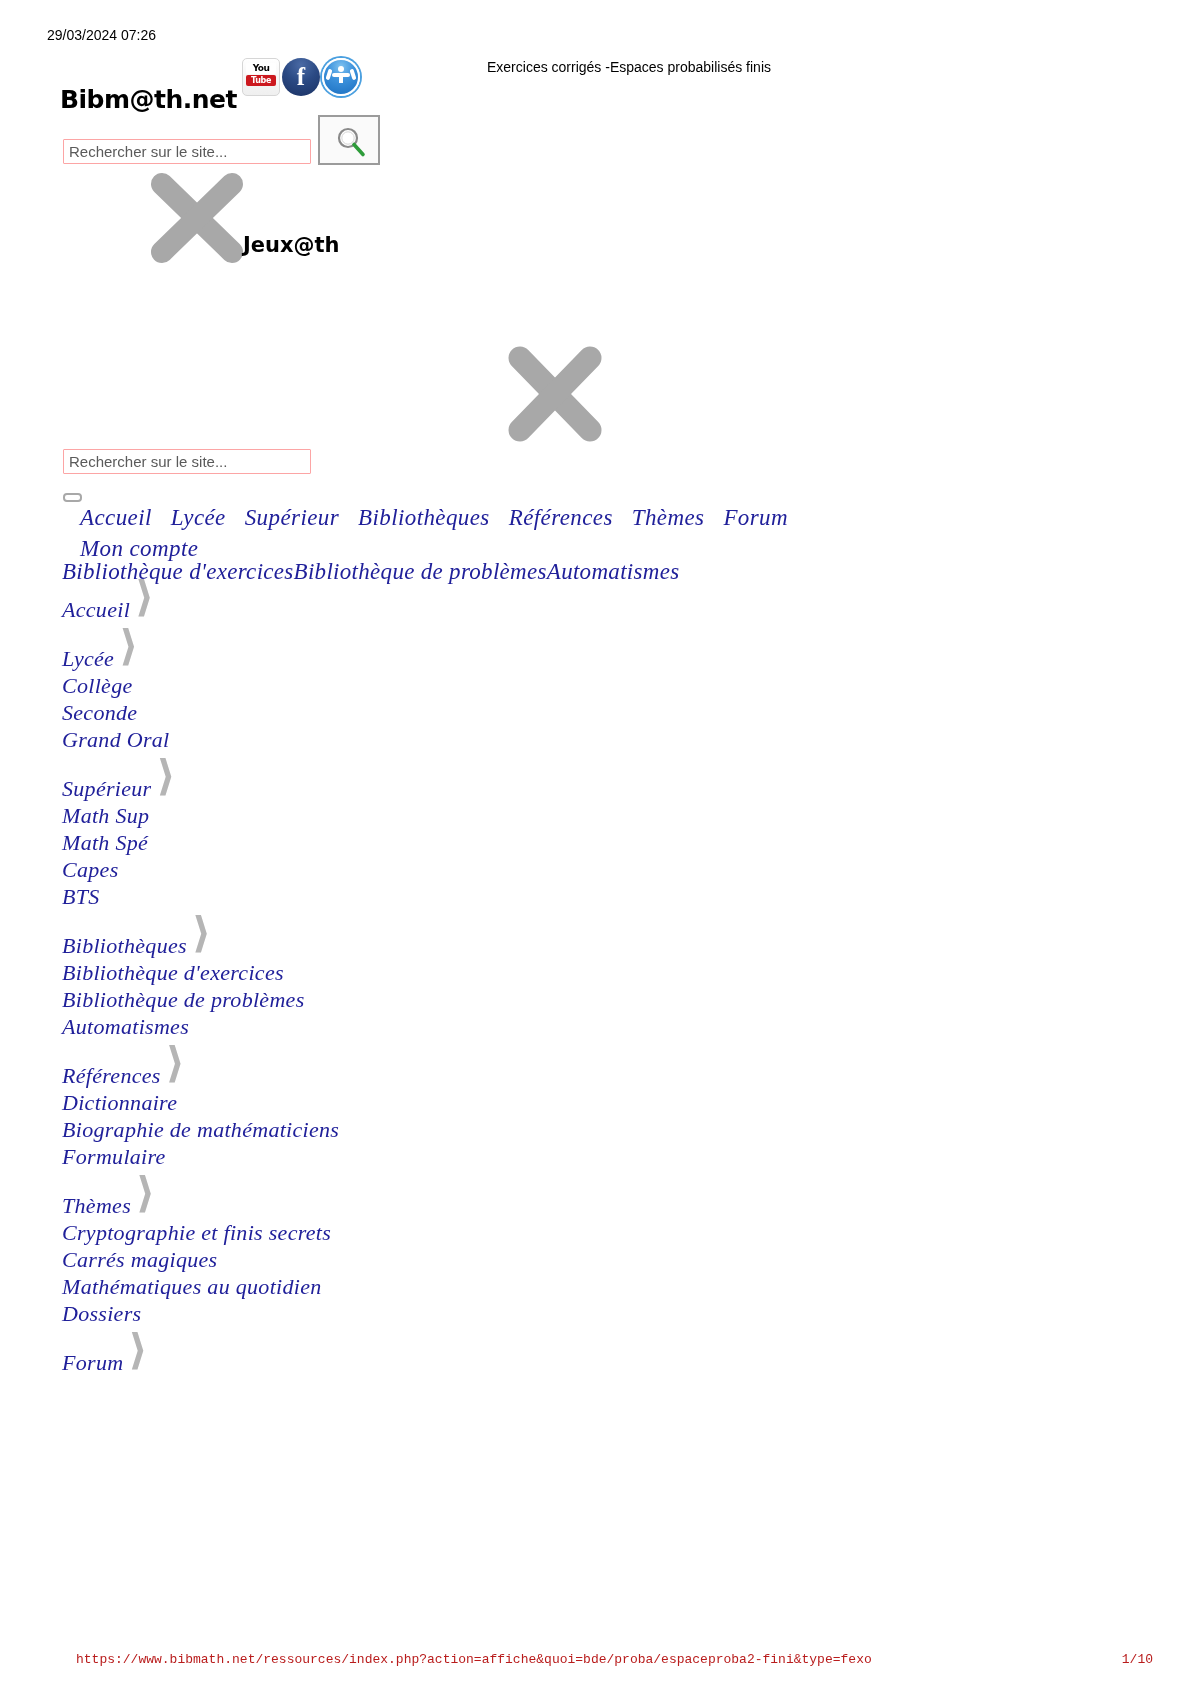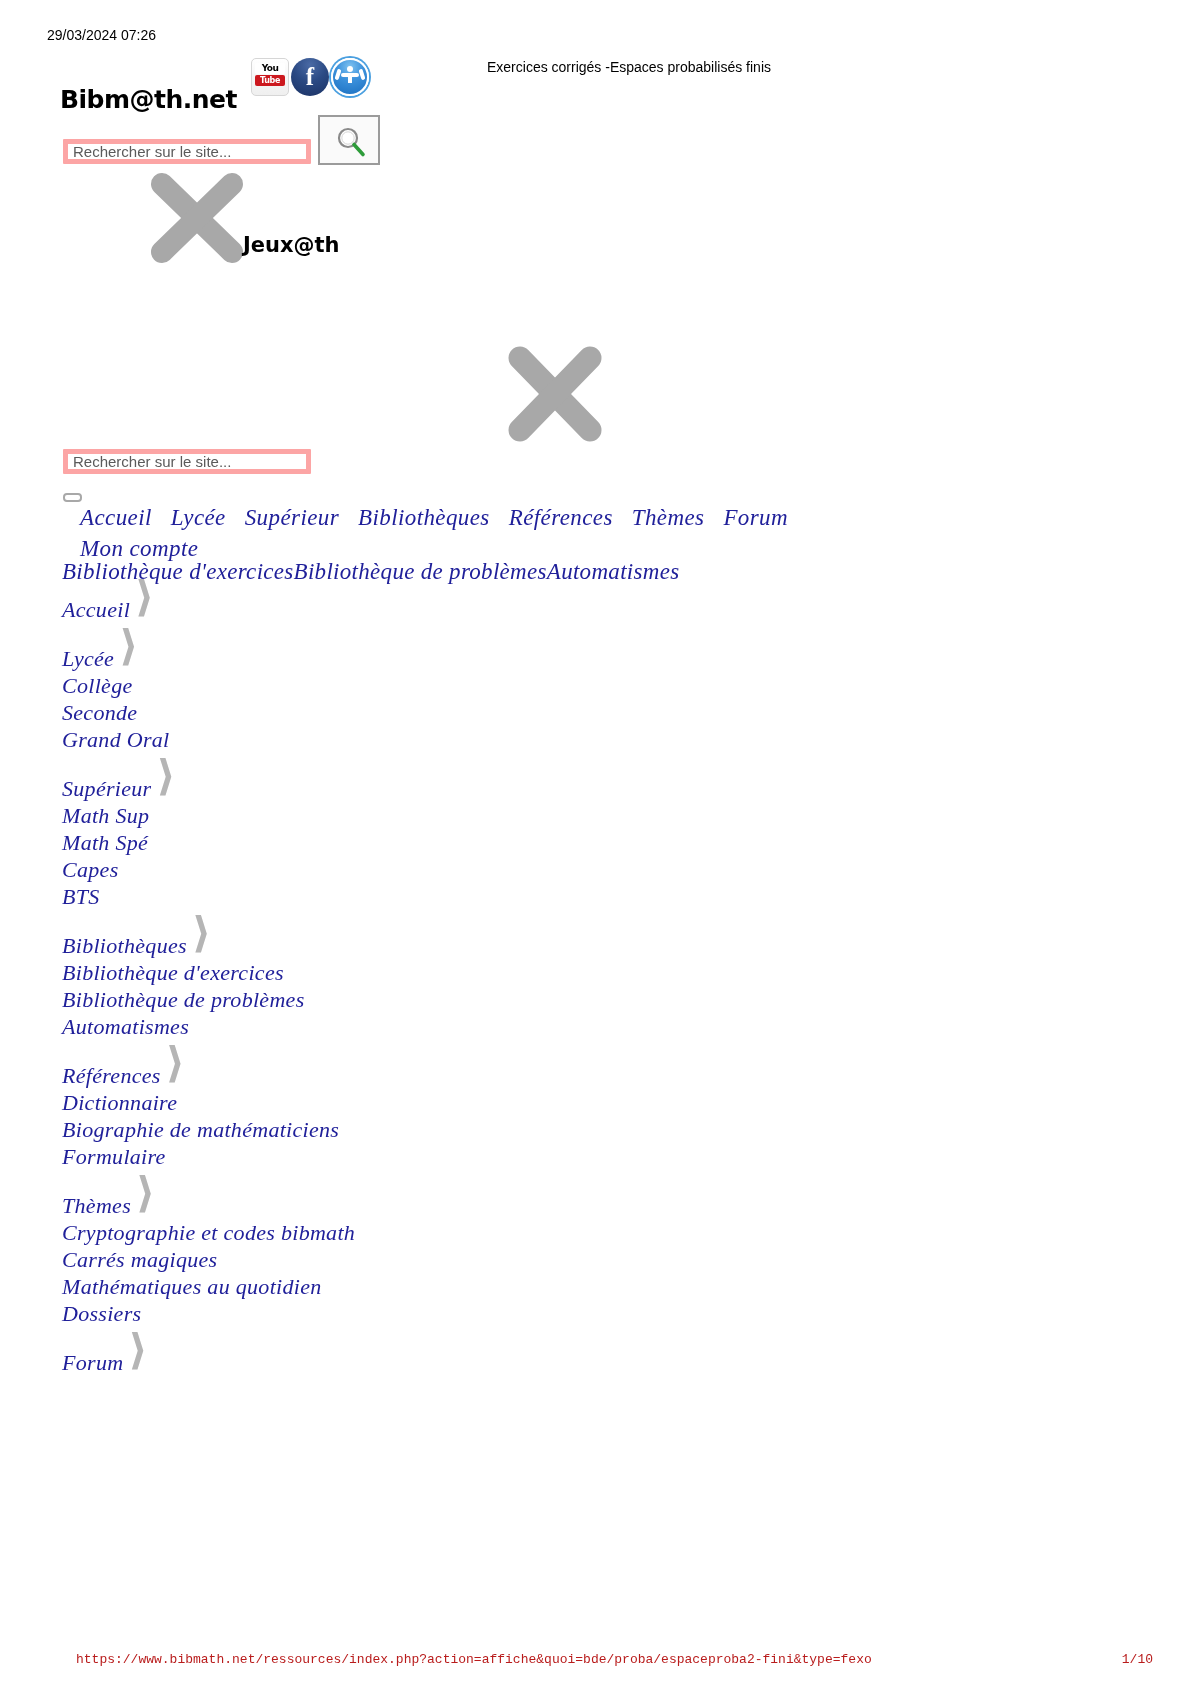--- a/index.html
+++ b/index.html
@@ -54,21 +54,21 @@
     font-size: 25px;
     letter-spacing: -0.5px;
     color: #000;
     line-height: 1;
     position: relative;
     top: 4px;
   }
   .social {
     display: flex;
     align-items: flex-start;
-    margin-left: 14px;
+    margin-left: 5px;
     position: relative;
     top: -12px;
   }
   .soc {
     width: 38px;
     height: 38px;
     margin-right: 2px;
     position: relative;
     display: inline-block;
   }
@@ -171,21 +171,21 @@
   }
   .soc-acc .acc-leg-l { left: 3px;  transform: rotate(18deg); }
   .soc-acc .acc-leg-r { right: 3px; transform: rotate(-18deg); }
 
   
   .search-box {
     position: absolute;
     box-sizing: border-box;
     width: 248px;
     height: 25px;
-    border: 5px solid #fca5a5;
+    border: 1px solid #fca5a5;
     background: #ffffff;
     font-family: "Liberation Sans", sans-serif;
     font-size: 15px;
     color: #5a5a5a;
     padding: 0 5px;
     border-radius: 1px;
     outline: none;
   }
   .search-box::placeholder { color: #5a5a5a; opacity: 1; }
   #search-top  { left: 63px; top: 139px; }
@@ -415,21 +415,21 @@
     <div class="tree-item">Dictionnaire</div>
     <div class="tree-item">Biographie de mathématiciens</div>
     <div class="tree-item">Formulaire</div>
   </div>
 
   <div class="tree-group">
     <div class="tree-head">
       <span>Thèmes</span>
       <span class="chev">⟩</span>
     </div>
-    <div class="tree-item">Cryptographie et codes bibmath</div>
+    <div class="tree-item">Cryptographie et finis secrets</div>
     <div class="tree-item">Carrés magiques</div>
     <div class="tree-item">Mathématiques au quotidien</div>
     <div class="tree-item">Dossiers</div>
   </div>
 
   <div class="tree-group">
     <div class="tree-head">
       <span>Forum</span>
       <span class="chev">⟩</span>
     </div>

